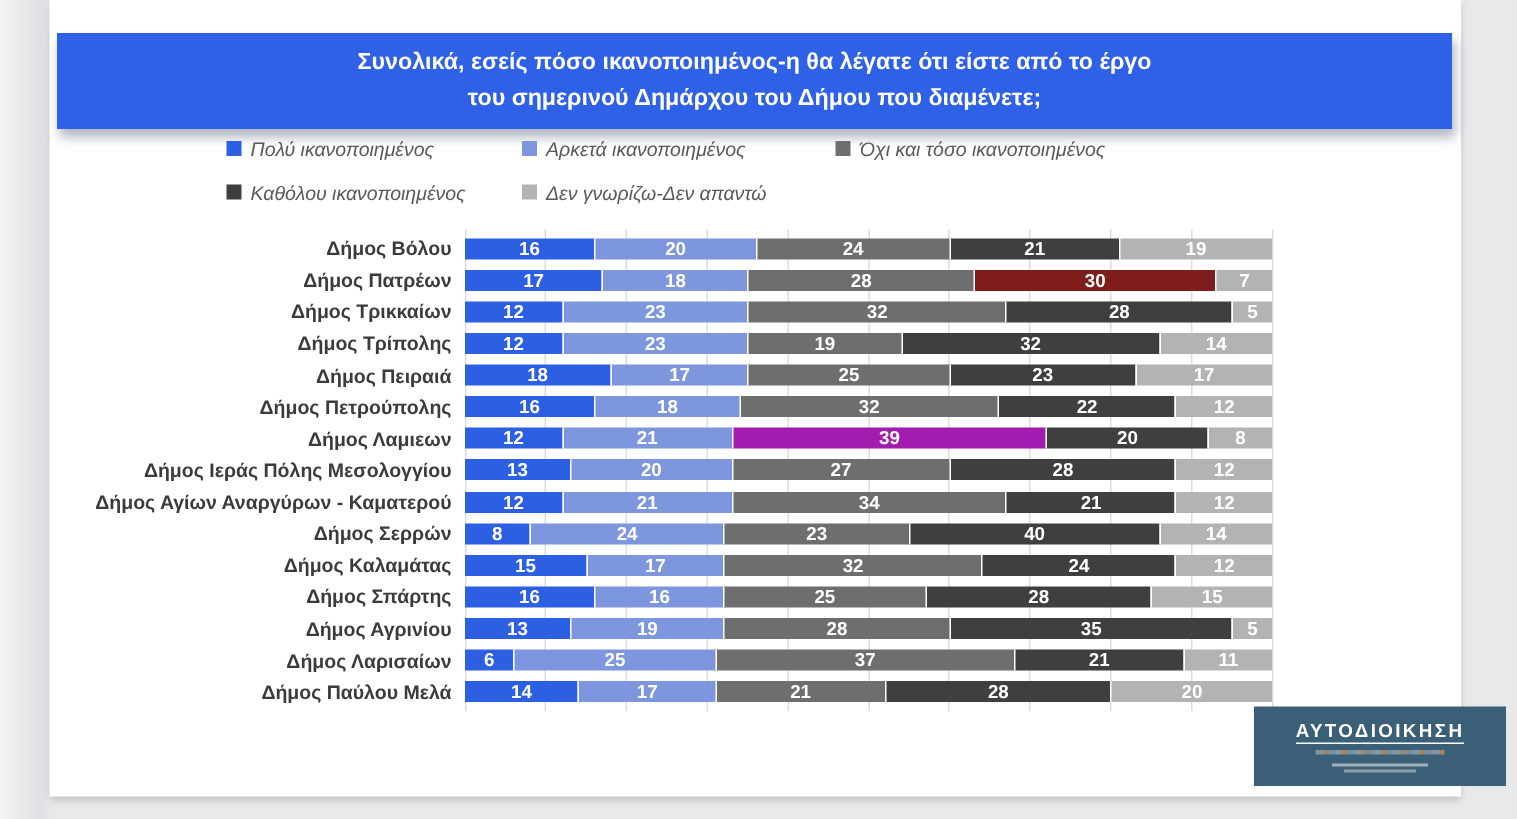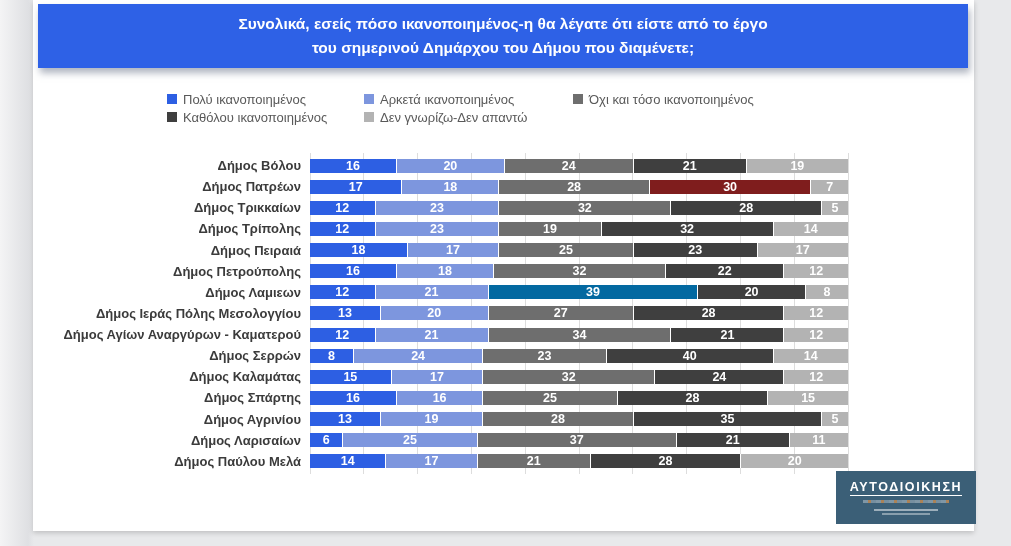--- a/index.html
+++ b/index.html
@@ -5,52 +5,52 @@
   html,body{margin:0;padding:0;width:1011px;height:546px;overflow:hidden;
     font-family:"Liberation Sans", sans-serif;background:#e8e9eb;}
   .stage{position:relative;width:1011px;height:546px;
     background:linear-gradient(90deg,#f4f4f5 0,#dfe0e3 28px,#e8e9eb 34px);}
   .slide{position:absolute;left:33px;top:0;width:941px;height:531px;background:#ffffff;
     box-shadow:0 2px 5px rgba(0,0,0,.18);}
   .header-band{position:absolute;left:5px;top:4px;width:930px;height:64px;
     display:flex;flex-direction:column;align-items:center;justify-content:center;
     box-shadow:2px 5px 7px rgba(110,120,140,.55);}
   .title-line{color:#ffffff;font-weight:bold;font-size:15.5px;line-height:24px;text-align:center;}
-  .legend{position:absolute;left:134px;top:90px;display:grid;
-    grid-template-columns:197px 209px auto;}
+  .legend{position:absolute;left:118px;top:90px;display:grid;
+    grid-template-columns:197px 209px auto;row-gap:11px;font-style:italic;}
   .legend-item{display:flex;align-items:center;height:18px;}
   .swatch{width:10px;height:10px;margin-right:6px;flex:0 0 auto;}
   .leg-label{font-size:13px;color:#595959;white-space:nowrap;}
   .chart{position:absolute;left:10px;top:155px;width:805px;}
   .grid-lines{position:absolute;left:267px;top:-2px;width:538px;height:321px;z-index:0;}
   .gridline{position:absolute;top:0;bottom:0;width:1px;background:#dddddd;}
   .chart-rows{position:relative;z-index:1;}
   .chart-row{display:flex;align-items:center;height:21.13px;}
   .row-label{width:267px;padding-right:9px;box-sizing:border-box;text-align:right;
     font-weight:bold;font-size:13px;color:#3b3b3b;white-space:nowrap;}
   .bar{width:538px;height:14px;display:flex;}
   .seg{height:100%;display:flex;align-items:center;justify-content:center;
     color:#ffffff;font-weight:bold;font-size:12.5px;box-sizing:border-box;overflow:hidden;}
   .seg + .seg{border-left:1.5px solid #ffffff;}
-  .logo{position:absolute;left:803px;top:471px;width:140px;height:53px;
+  .logo{position:absolute;left:803px;top:471px;width:168px;height:53px;
     display:flex;flex-direction:column;align-items:center;justify-content:center;}
   .logo-text{color:#ffffff;font-size:12.5px;font-weight:bold;letter-spacing:1.6px;
     border-bottom:1px solid #ffffff;padding-bottom:1px;white-space:nowrap;}
   .logo-sub1{width:86px;height:3px;margin-top:4px;
     background:repeating-linear-gradient(90deg,rgba(255,255,255,.35) 0 5px,rgba(231,150,70,.65) 5px 8px,rgba(255,255,255,.3) 8px 13px);}
   .logo-sub2{width:64px;height:2px;margin-top:6px;background:rgba(255,255,255,.5);}
   .logo-sub3{width:48px;height:2px;margin-top:2px;background:rgba(255,255,255,.4);}
 </style>
 </head>
 <body>
 
 <div class="stage">
   <div class="slide">
 
-    <div class="header-band" style="background: rgb(46, 97, 230);">
+    <div class="header-band" style="background: rgb(46, 97, 230); margin-top: 18px;">
       <div class="title-line">Συνολικά, εσείς πόσο ικανοποιημένος-η θα λέγατε ότι είστε από το έργο</div>
       <div class="title-line">του σημερινού Δημάρχου του Δήμου που διαμένετε;</div>
     </div>
 
     <div class="legend">
   <div class="legend-item">
     <span class="swatch" style="background: rgb(45, 95, 227);"></span>
     <span class="leg-label">Πολύ ικανοποιημένος</span>
   </div>
 
@@ -154,21 +154,21 @@
               <div class="seg" title="Καθόλου ικανοποιημένος: 22%" style="width: 22%; background: rgb(63, 63, 63);">22</div>
               <div class="seg" title="Δεν γνωρίζω-Δεν απαντώ: 12%" style="width: 12%; background: rgb(179, 179, 179);">12</div>
             </div>
   </div>
 
   <div class="chart-row">
     <div class="row-label">Δήμος Λαμιεων</div>
     <div class="bar">
               <div class="seg" title="Πολύ ικανοποιημένος: 12%" style="width: 12%; background: rgb(45, 95, 227);">12</div>
               <div class="seg" title="Αρκετά ικανοποιημένος: 21%" style="width: 21%; background: rgb(125, 150, 222);">21</div>
-              <div class="seg" title="Όχι και τόσο ικανοποιημένος: 39%" style="width: 39%; background: #0369a1;">39</div>
+              <div class="seg" title="Όχι και τόσο ικανοποιημένος: 39%" style="width: 39%; background: #a21caf;">39</div>
               <div class="seg" title="Καθόλου ικανοποιημένος: 20%" style="width: 20%; background: rgb(63, 63, 63);">20</div>
               <div class="seg" title="Δεν γνωρίζω-Δεν απαντώ: 8%" style="width: 8%; background: rgb(179, 179, 179);">8</div>
             </div>
   </div>
 
   <div class="chart-row">
     <div class="row-label">Δήμος Ιεράς Πόλης Μεσολογγίου</div>
     <div class="bar">
               <div class="seg" title="Πολύ ικανοποιημένος: 13%" style="width: 13%; background: rgb(45, 95, 227);">13</div>
               <div class="seg" title="Αρκετά ικανοποιημένος: 20%" style="width: 20%; background: rgb(125, 150, 222);">20</div>

